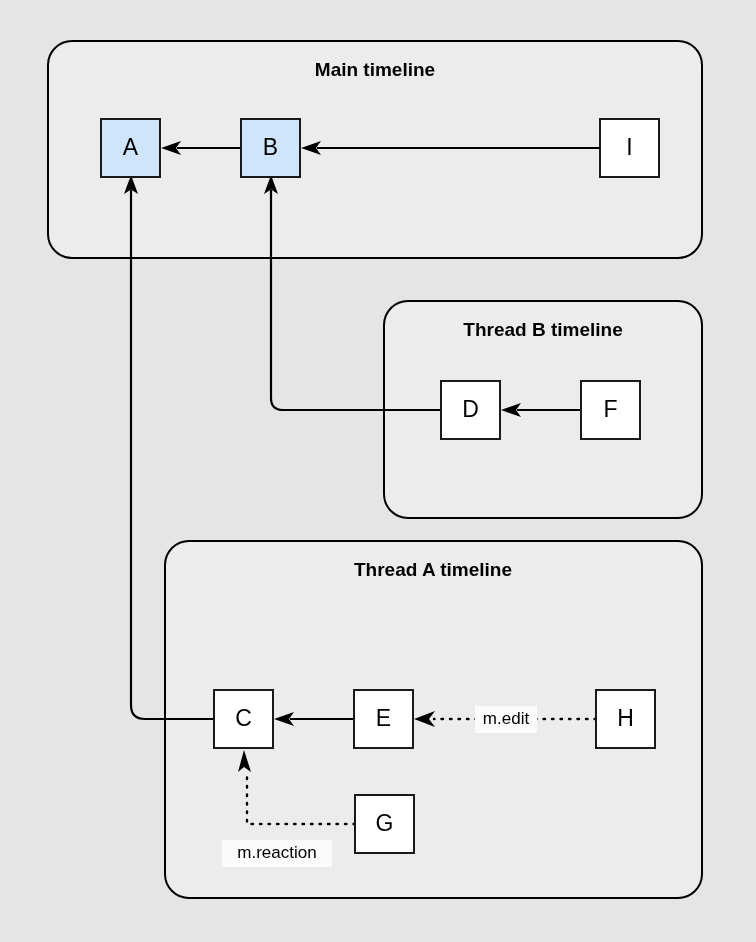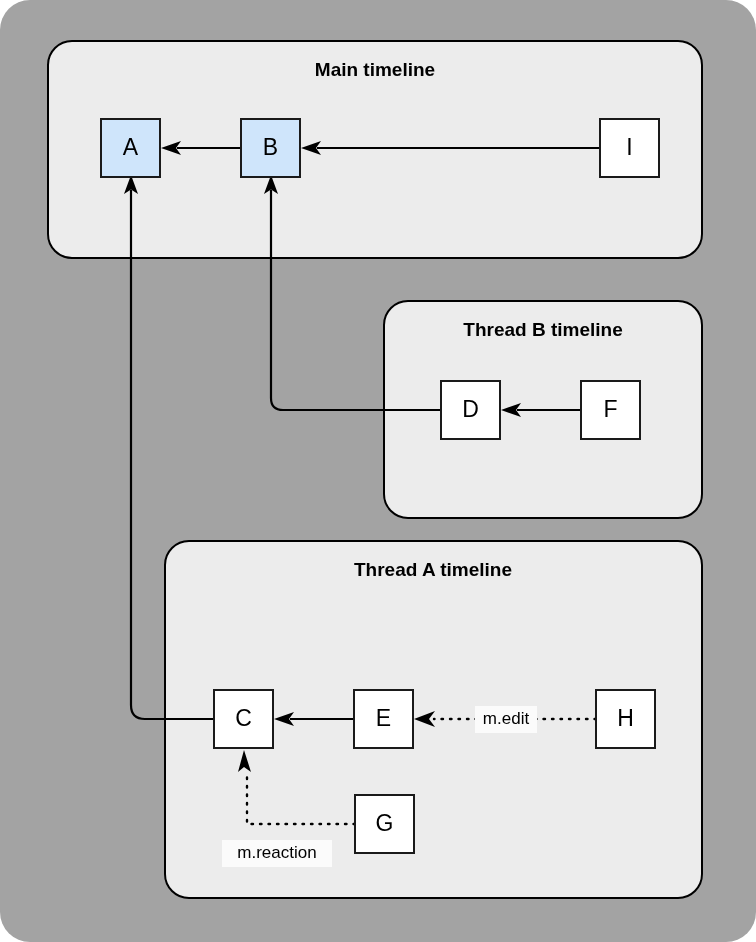--- a/index.html
+++ b/index.html
@@ -4,24 +4,23 @@
 <style>
   html, body {
     margin: 0;
     padding: 0;
     background: #ffffff;
   }
   #canvas {
     position: relative;
     width: 756px;
     height: 942px;
-    background: #a3a3a3;
+    background: #e5e5e5;
     font-family: "Liberation Sans", sans-serif;
     overflow: hidden;
-    border-radius: 30px;
   }
   svg.layer {
     position: absolute;
     left: 0;
     top: 0;
     width: 756px;
     height: 942px;
   }
   .group-box {
     fill: #ececec;

